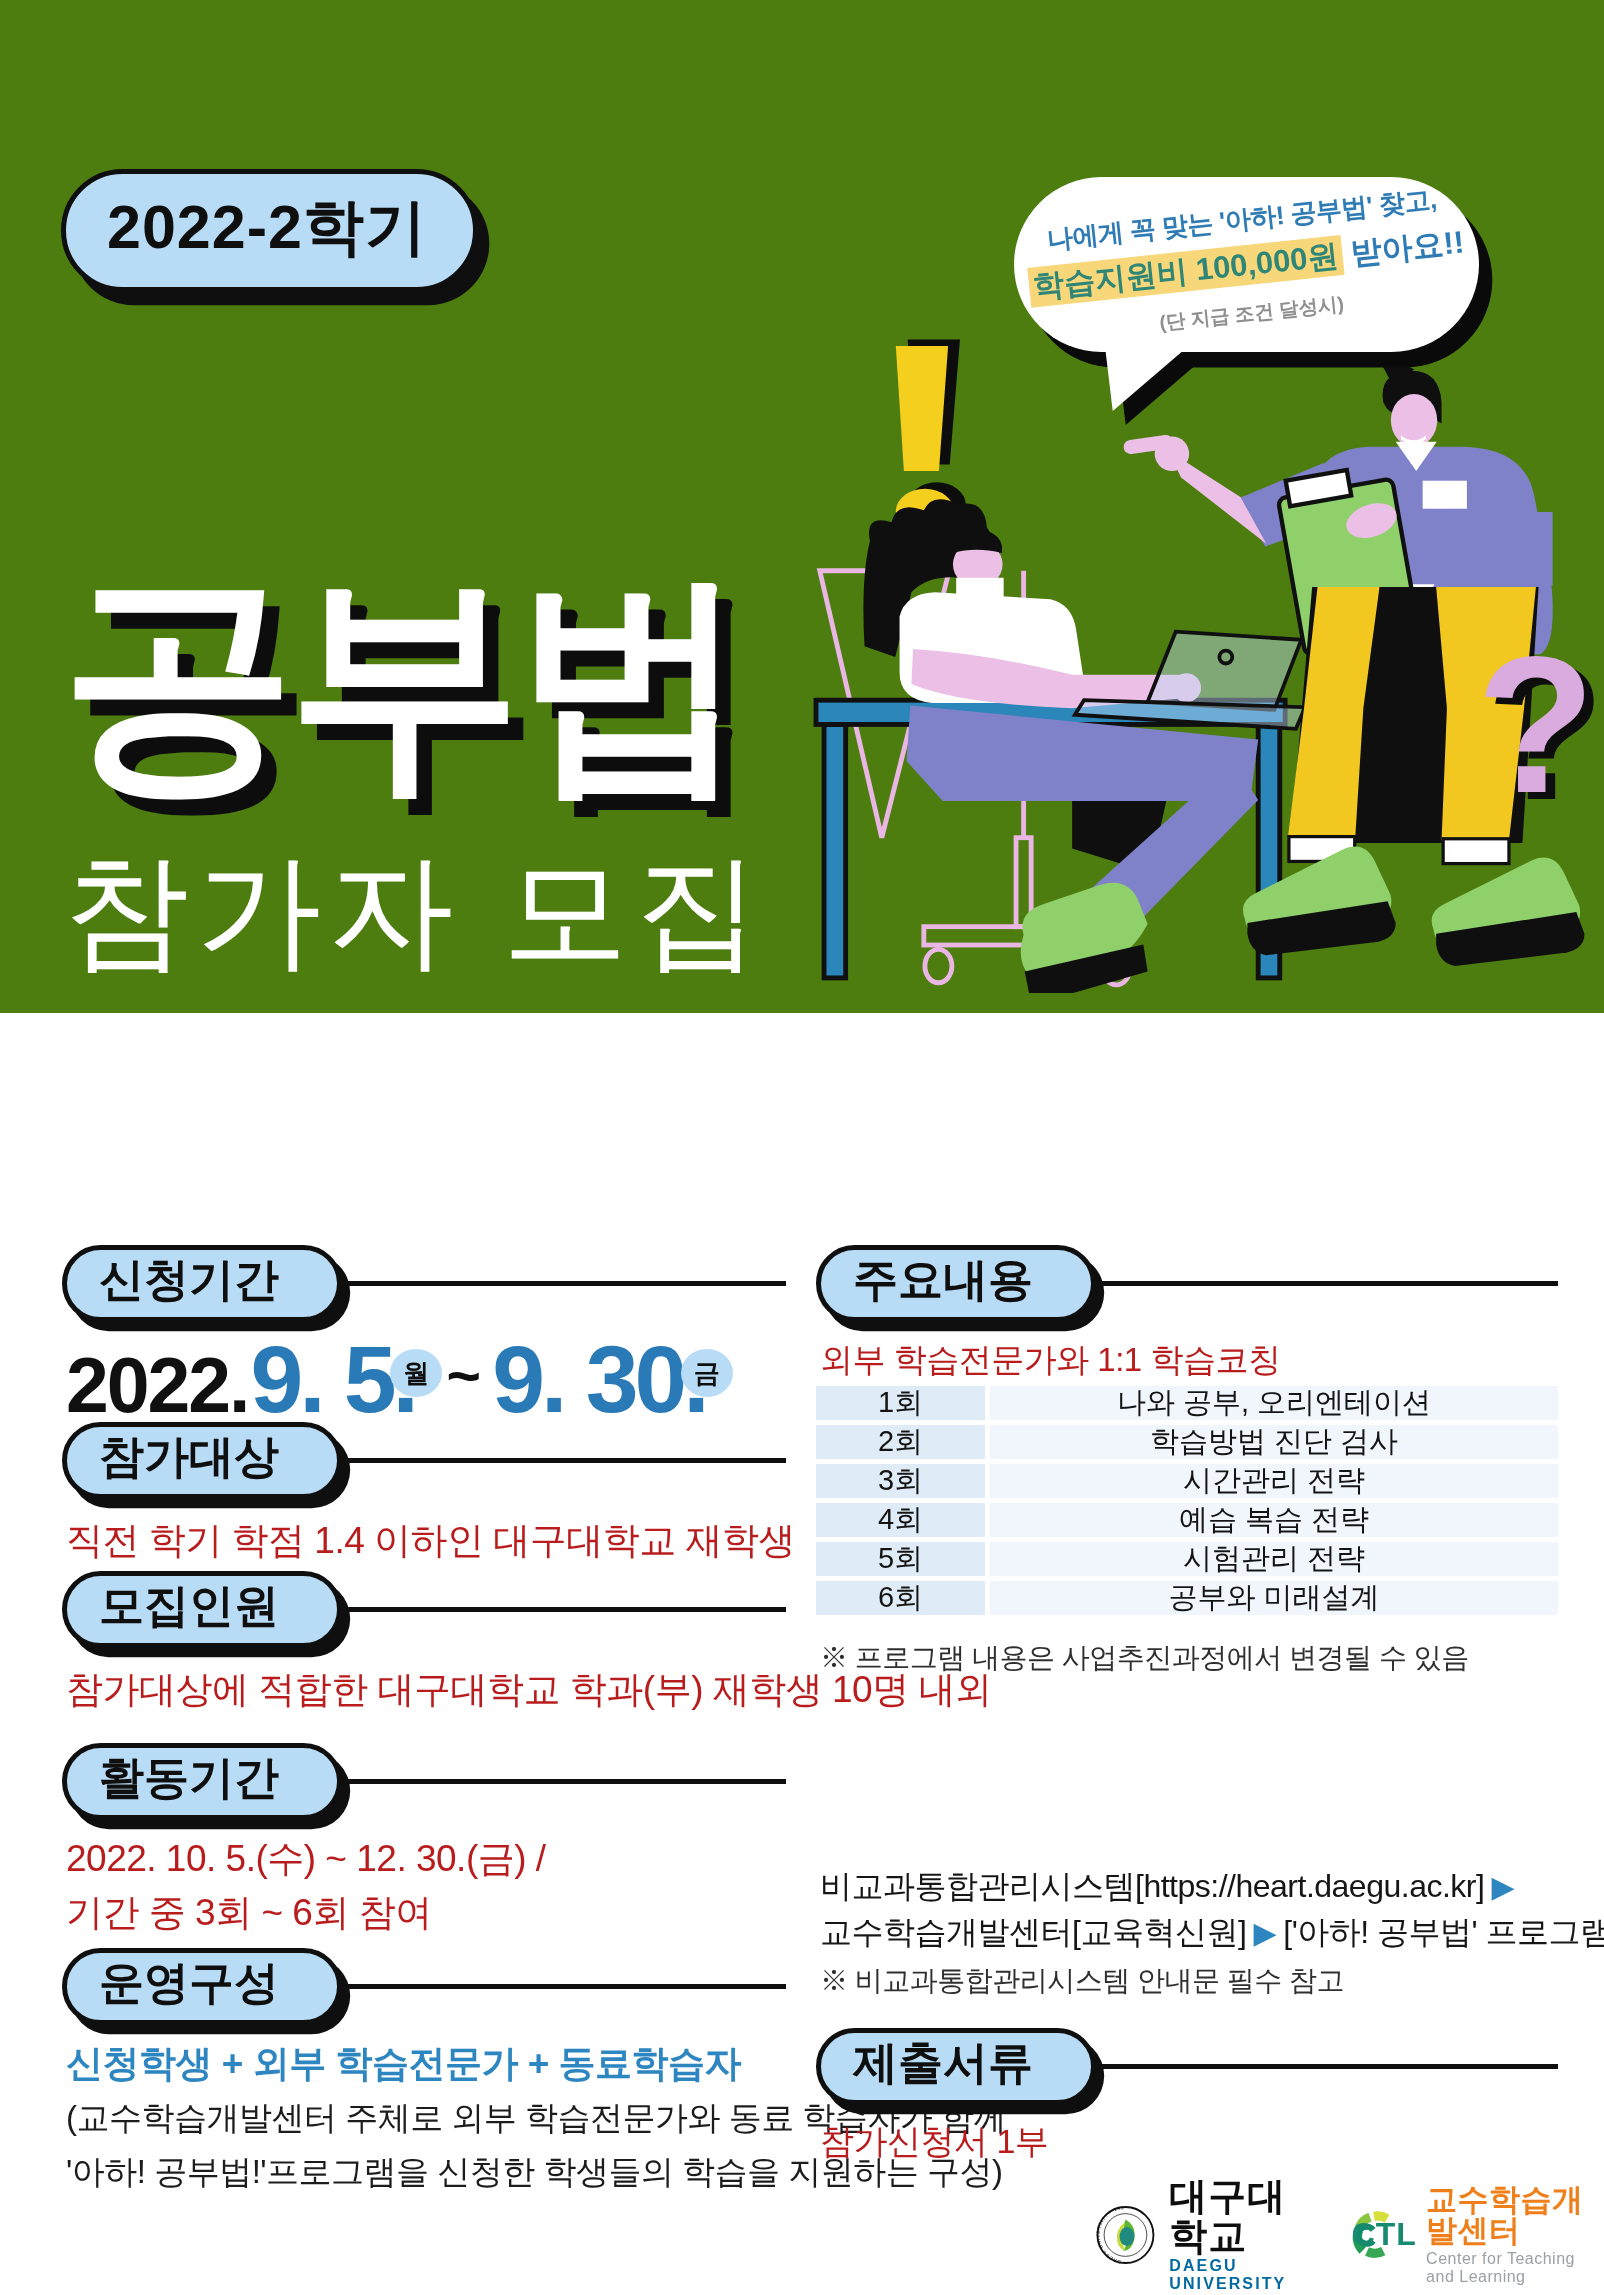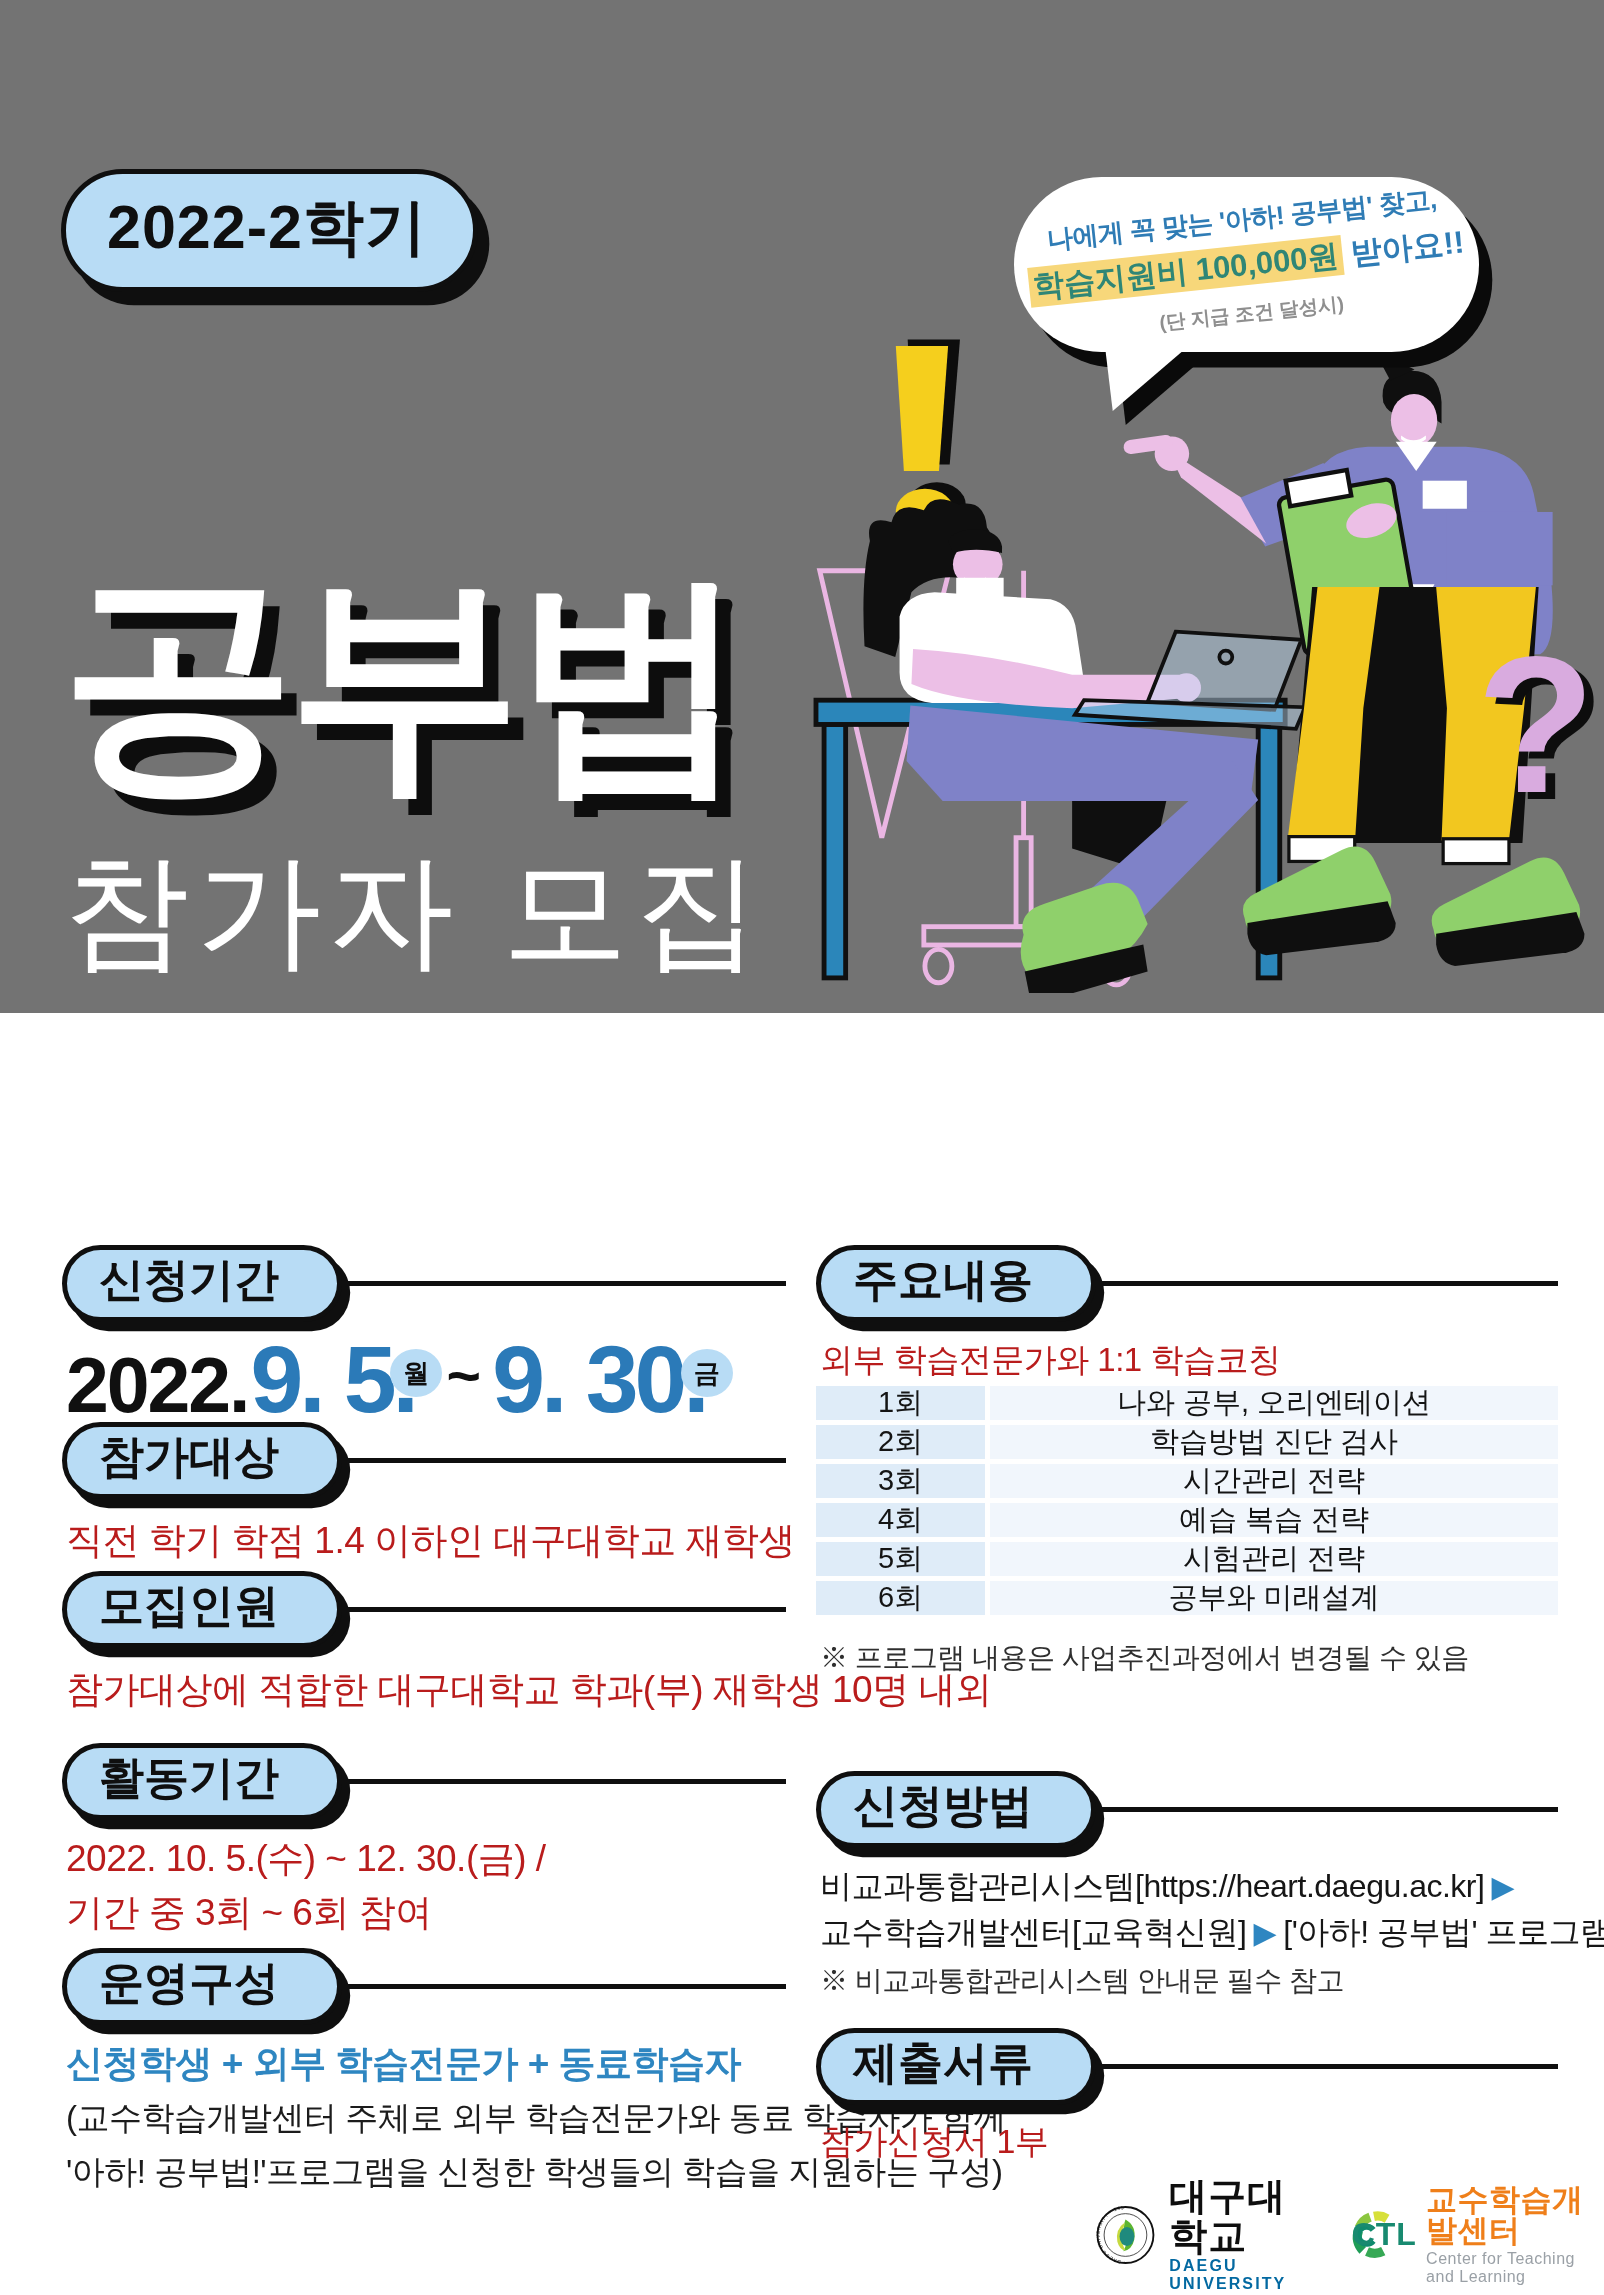--- a/index.html
+++ b/index.html
@@ -1,19 +1,19 @@
 <!DOCTYPE html>
 <html style="font-size:8.2px"><head>
 <meta charset="utf-8">
 <style>
   html,body{margin:0;padding:0;background:#ffffff;}
   .poster{position:relative;width:1604px;height:2295px;background:#ffffff;overflow:hidden;
           font-family:"Liberation Sans", sans-serif;color:#111;}
   
-  .hero{position:absolute;left:0;top:0;width:1604px;height:1013px;background:#737373;}
+  .hero{position:absolute;left:0;top:0;width:1604px;height:1013px;background:#4d7c0f;}
   .semester-badge{position:absolute;left:61px;top:169px;background:#b8dcf5;border:5.6px solid #0f0f0f;
           border-radius:62px;box-shadow:11.3px 13.3px 0 #0f0f0f;padding:13.3px 46px 17.5px 41px;
           font-size:61px;font-weight:900;color:#0f0f0f;letter-spacing:1px;z-index:4;}
   .title1{position:absolute;left:61px;top:308px;font-size:234px;line-height:1.02;font-weight:900;
           color:#f7d22e;letter-spacing:-7.2px;text-shadow:15.4px 16.4px 0 #0d0d0d;z-index:2;}
   .title2{position:absolute;left:61px;top:562px;font-size:234px;line-height:1.02;font-weight:900;
           color:#ffffff;letter-spacing:-7.2px;text-shadow:15.4px 16.4px 0 #0d0d0d;z-index:2;}
   .subtitle{position:absolute;left:64px;top:845px;font-size:125px;line-height:1.05;font-weight:500;
           color:#ffffff;letter-spacing:7.2px;z-index:2;}
   
@@ -271,26 +271,20 @@
       <div class="c1">5회</div>
       <div class="c2">시험관리 전략</div>
     </div>
     <div class="crow">
       <div class="c1">6회</div>
       <div class="c2">공부와 미래설계</div>
     </div>
   </div>
   <div class="note" style="left:820px;top:1639px">※ 프로그램 내용은 사업추진과정에서 변경될 수 있음</div>
 
-  <div class="sec-head" style="left:816px;top:1771px;width:742px">
-    <div class="pill">
-        <span>신청방법</span>
-      </div>
-    <div class="rule"></div>
-  </div>
   <div class="apply-line" style="left:820px;top:1865px">
     <span>비교과통합관리시스템[https://heart.daegu.ac.kr]</span><span class="arrow">▶</span>
   </div>
   <div class="apply-line" style="left:820px;top:1911px">
     <span>교수학습개발센터[교육혁신원]</span><span class="arrow">▶</span><span>['아하! 공부법' 프로그램 신청]</span>
   </div>
   <div class="note" style="left:820px;top:1962px">※ 비교과통합관리시스템 안내문 필수 참고</div>
 
   <div class="sec-head" style="left:816px;top:2028px;width:742px">
     <div class="pill">

